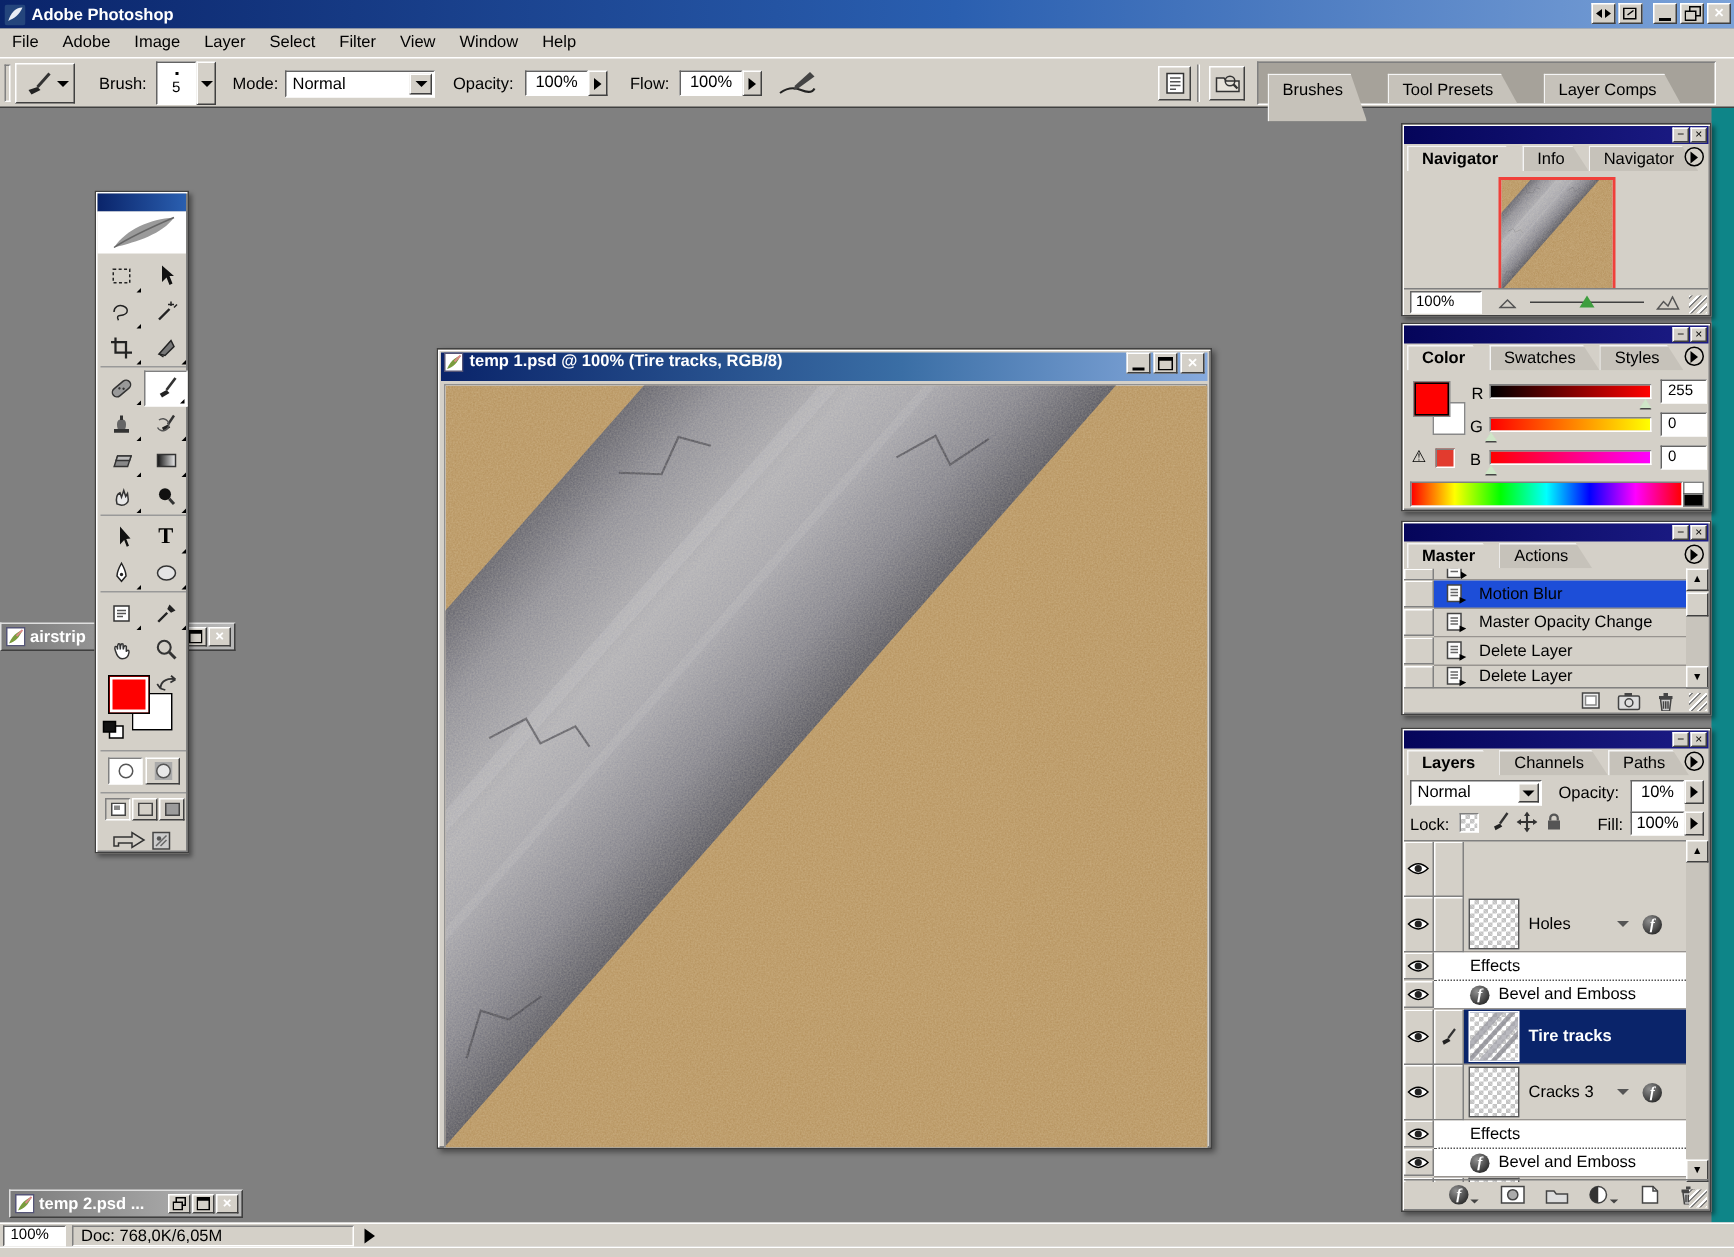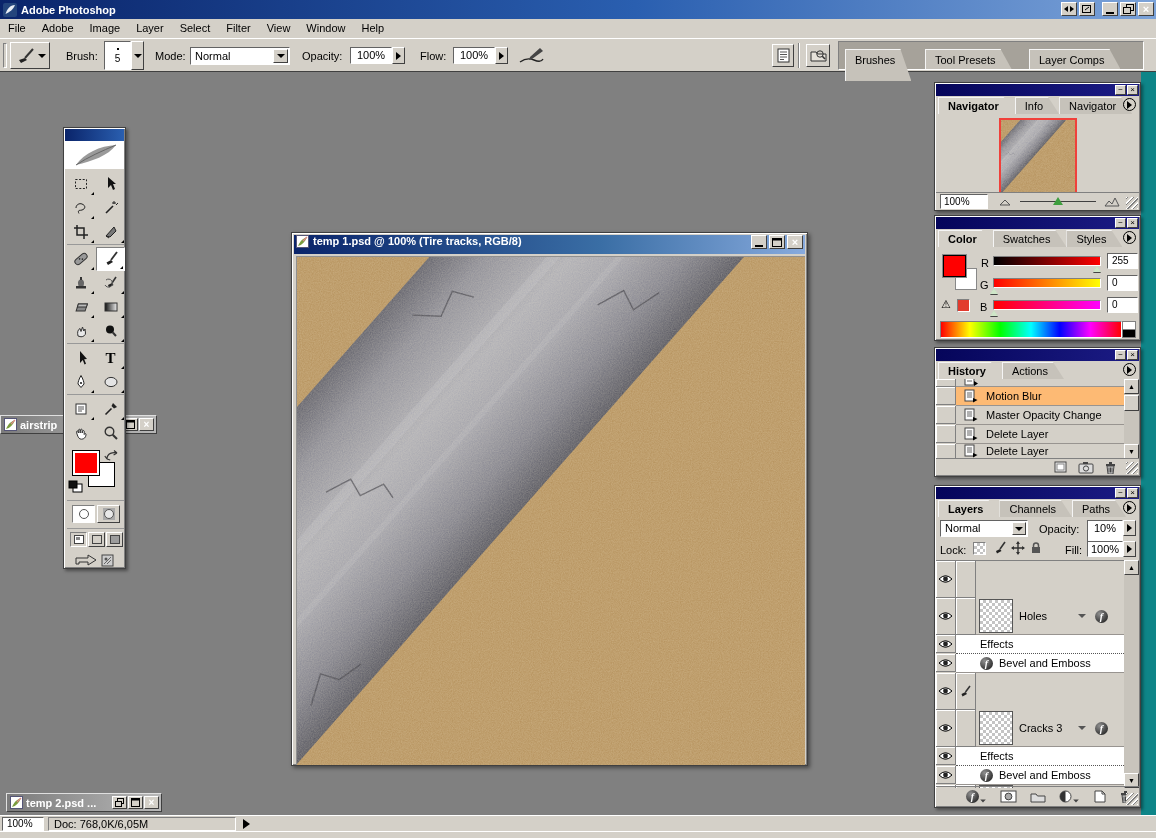--- a/index.html
+++ b/index.html
@@ -570,41 +570,41 @@
     <div class="abs" style="left:187px;top:105px;width:14px;height:9px;background:#fff;border:1px solid #808080"></div>
     <div class="abs" style="left:187px;top:113px;width:14px;height:9px;background:#000;border:1px solid #808080"></div>
   </div>
 
   <div class="palette" style="top:347px;height:130px">
     <div class="ptitle">
       <div class="wb pbtn">−</div>
       <div class="wb pbtn">×</div>
     </div>
     <div class="ptabs">
-      <span class="tab active">History</span>
+      <span class="tab active">Master</span>
       <span class="tab">Actions</span>
     </div>
     <div class="pmenu">
         <span class="tri-r" style="border-left-width:5px"></span>
       </div>
     <div class="abs" style="left:1px;top:31px;width:190px;height:80px;background:#d4d0c8;overflow:hidden">
 
       <div class="lrow" style="height:8px;overflow:hidden">
         <div class="cell" style="height:8px"></div>
         <div class="lbody" style="background:#d4d0c8">
             <svg width="14" height="14" style="margin-left:8px;margin-top:-7px">
               <rect x="1" y="1" width="9" height="12" fill="#fcfcfc" stroke="#444"></rect>
               <path d="M3 4 h5 M3 6.5 h5 M3 9 h5" stroke="#666"></path>
               <path d="M10 9 L14 11.5 L10 14 Z" fill="#000"></path>
             </svg>
           </div>
       </div>
       <div class="lrow" style="height:19px">
         <div class="cell" style="height:18px"></div>
-        <div class="lbody" style="background:#fdba74">
+        <div class="lbody" style="background:#1d4ed8">
           <svg width="14" height="14" style="margin:0 8px">
               <rect x="1" y="1" width="9" height="11" fill="#fcfcfc" stroke="#444"></rect>
               <path d="M3 4 h5 M3 6 h5 M3 8 h5" stroke="#666"></path>
               <path d="M9 9 L13.5 11 L9 13.5 Z" fill="#000"></path>
             </svg>
           <span>Motion Blur</span>
         </div>
       </div>
       <div class="lrow" style="height:19px">
         <div class="cell" style="height:18px"></div>
@@ -770,20 +770,34 @@
               <path d="M1 5 Q7.5 -1.5 14 5 Q7.5 11.5 1 5 Z" fill="#fff" stroke="#000"></path>
               <circle cx="7.5" cy="5" r="2.4" fill="#222"></circle>
             </svg>
           </div>
         <div class="cell">
             <svg width="13" height="13">
               <path d="M11 1 L6.5 7" stroke="#333" stroke-width="1.5"></path>
               <path d="M6.5 7 L8 9 L3.5 11.5 L2.5 9 Z" fill="#222"></path>
             </svg>
           </div>
+        <div class="lbody" style="background:#0a246a;color:#fff;font-weight:bold">
+          <div style="position:relative;width:34px;height:34px;margin:1px 6px 1px 3px;border:1px solid #fff">
+            <div class="checker sm" style="position:absolute;inset:0"></div>
+            <svg width="32" height="32" style="position:absolute;inset:0">
+                <g transform="translate(16,16) rotate(-48)" opacity="0.75">
+                  <rect x="-26" y="-10" width="52" height="4" fill="#9a9aa2"></rect>
+                  <rect x="-26" y="-3" width="52" height="3" fill="#8a8a92"></rect>
+                  <rect x="-26" y="3" width="52" height="4" fill="#a2a2aa"></rect>
+                  <rect x="-26" y="9" width="52" height="3" fill="#88888f"></rect>
+                </g>
+              </svg>
+          </div>
+          <span>Tire tracks</span>
+        </div>
       </div>
 
       <div class="lrow" style="height:37px">
         <div class="cell">
             <svg width="15" height="10">
               <path d="M1 5 Q7.5 -1.5 14 5 Q7.5 11.5 1 5 Z" fill="#fff" stroke="#000"></path>
               <circle cx="7.5" cy="5" r="2.4" fill="#222"></circle>
             </svg>
           </div>
         <div class="cell"></div>

